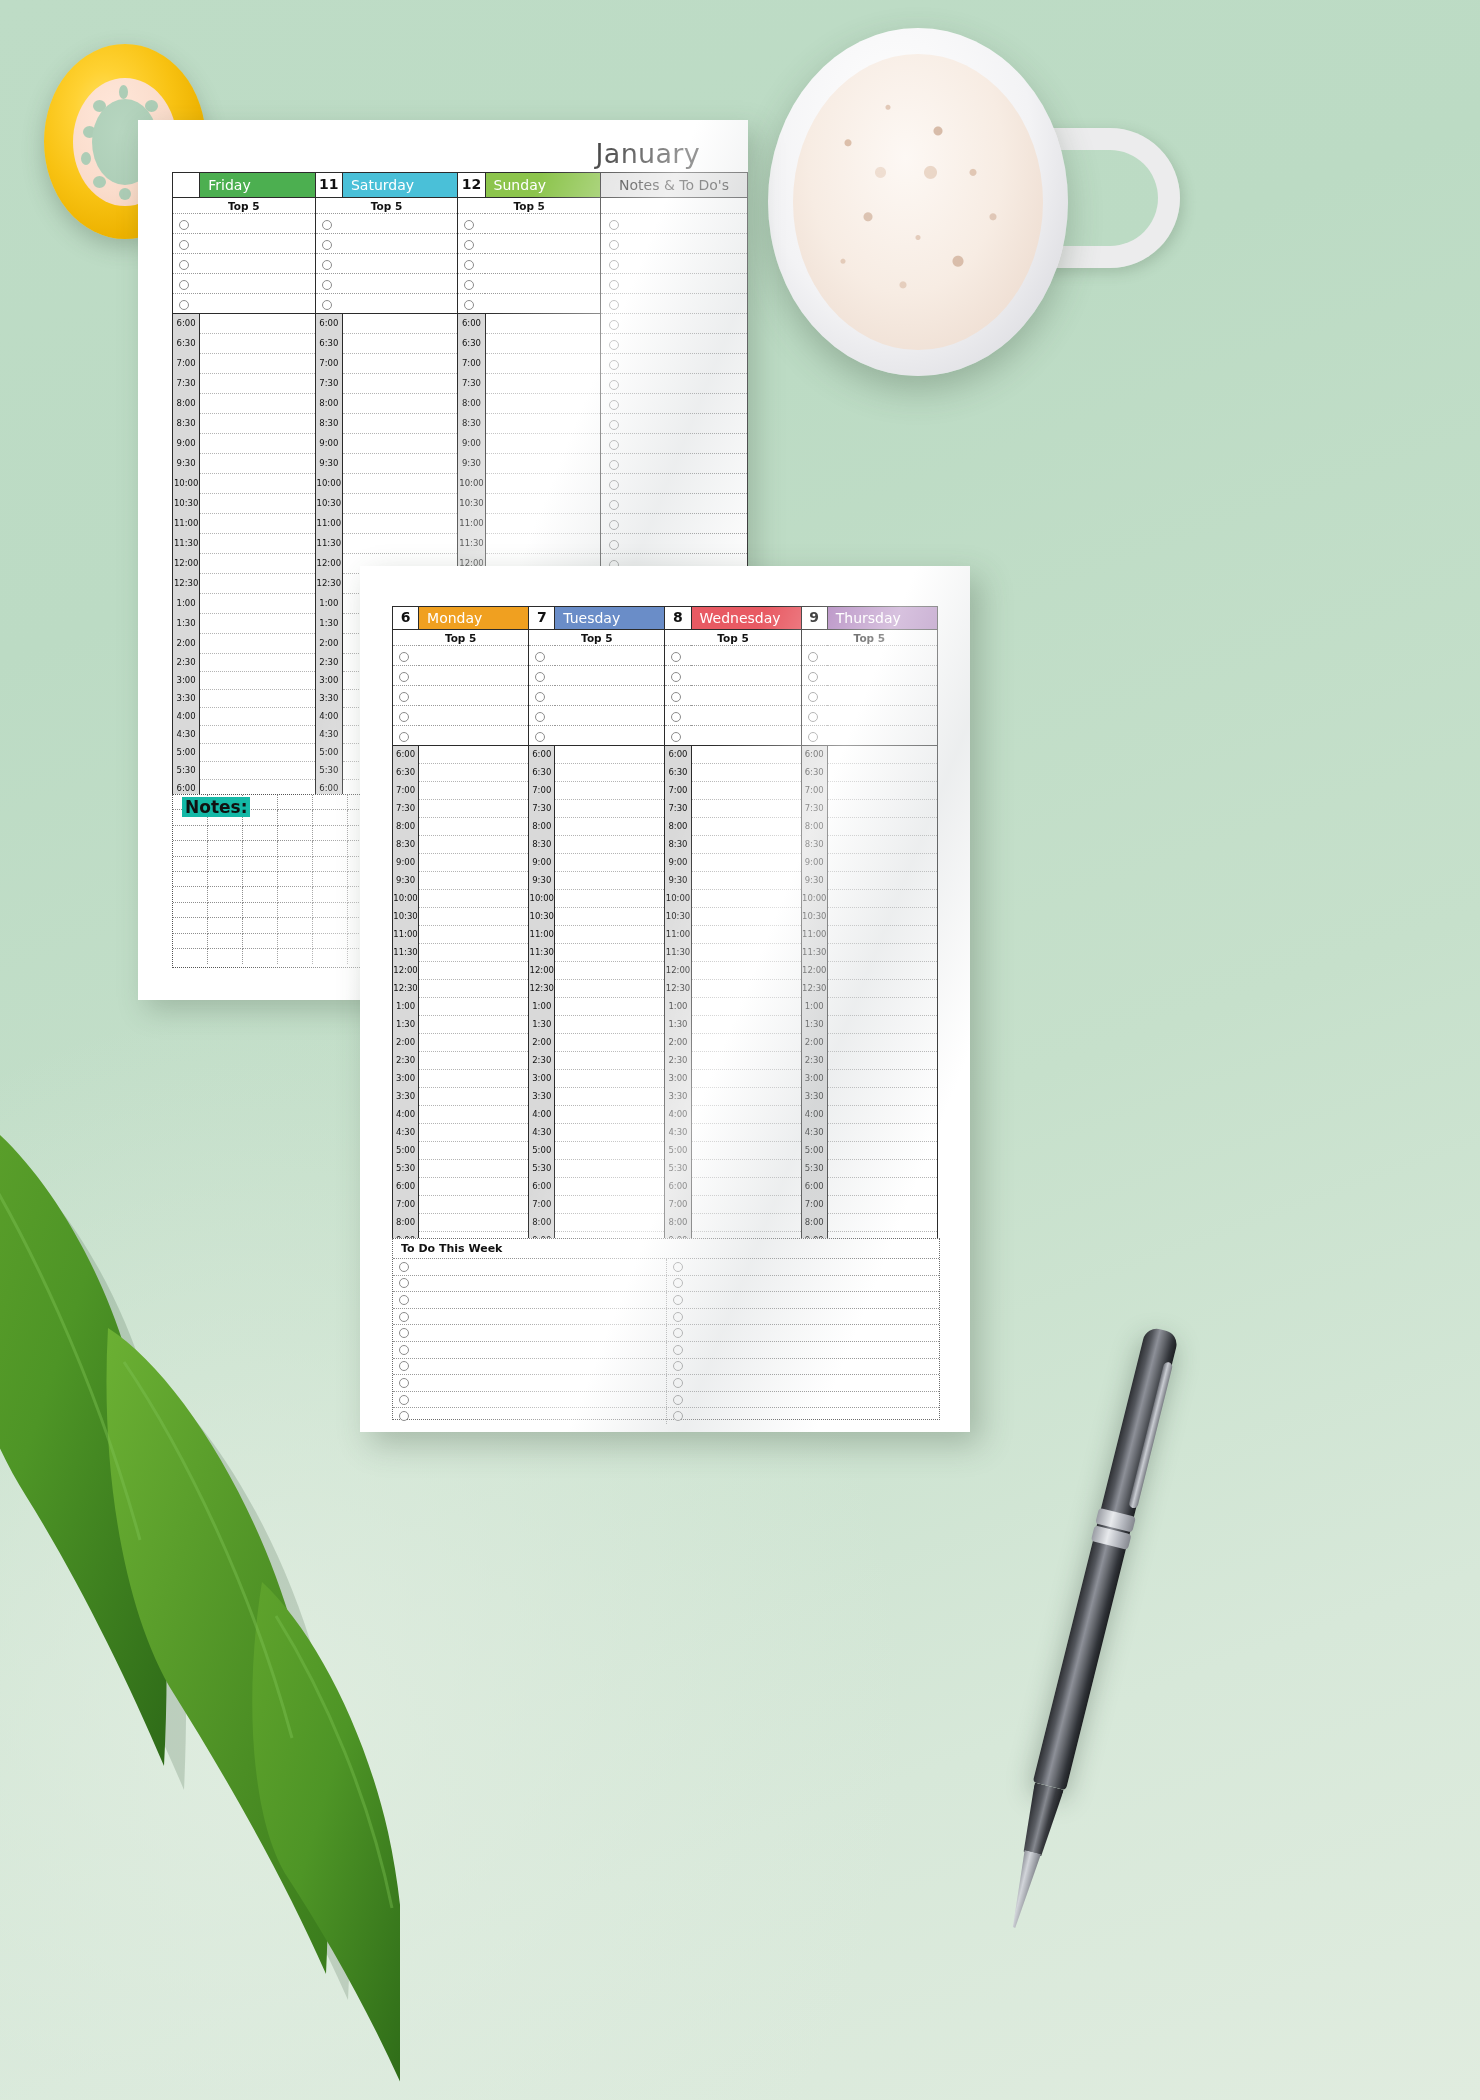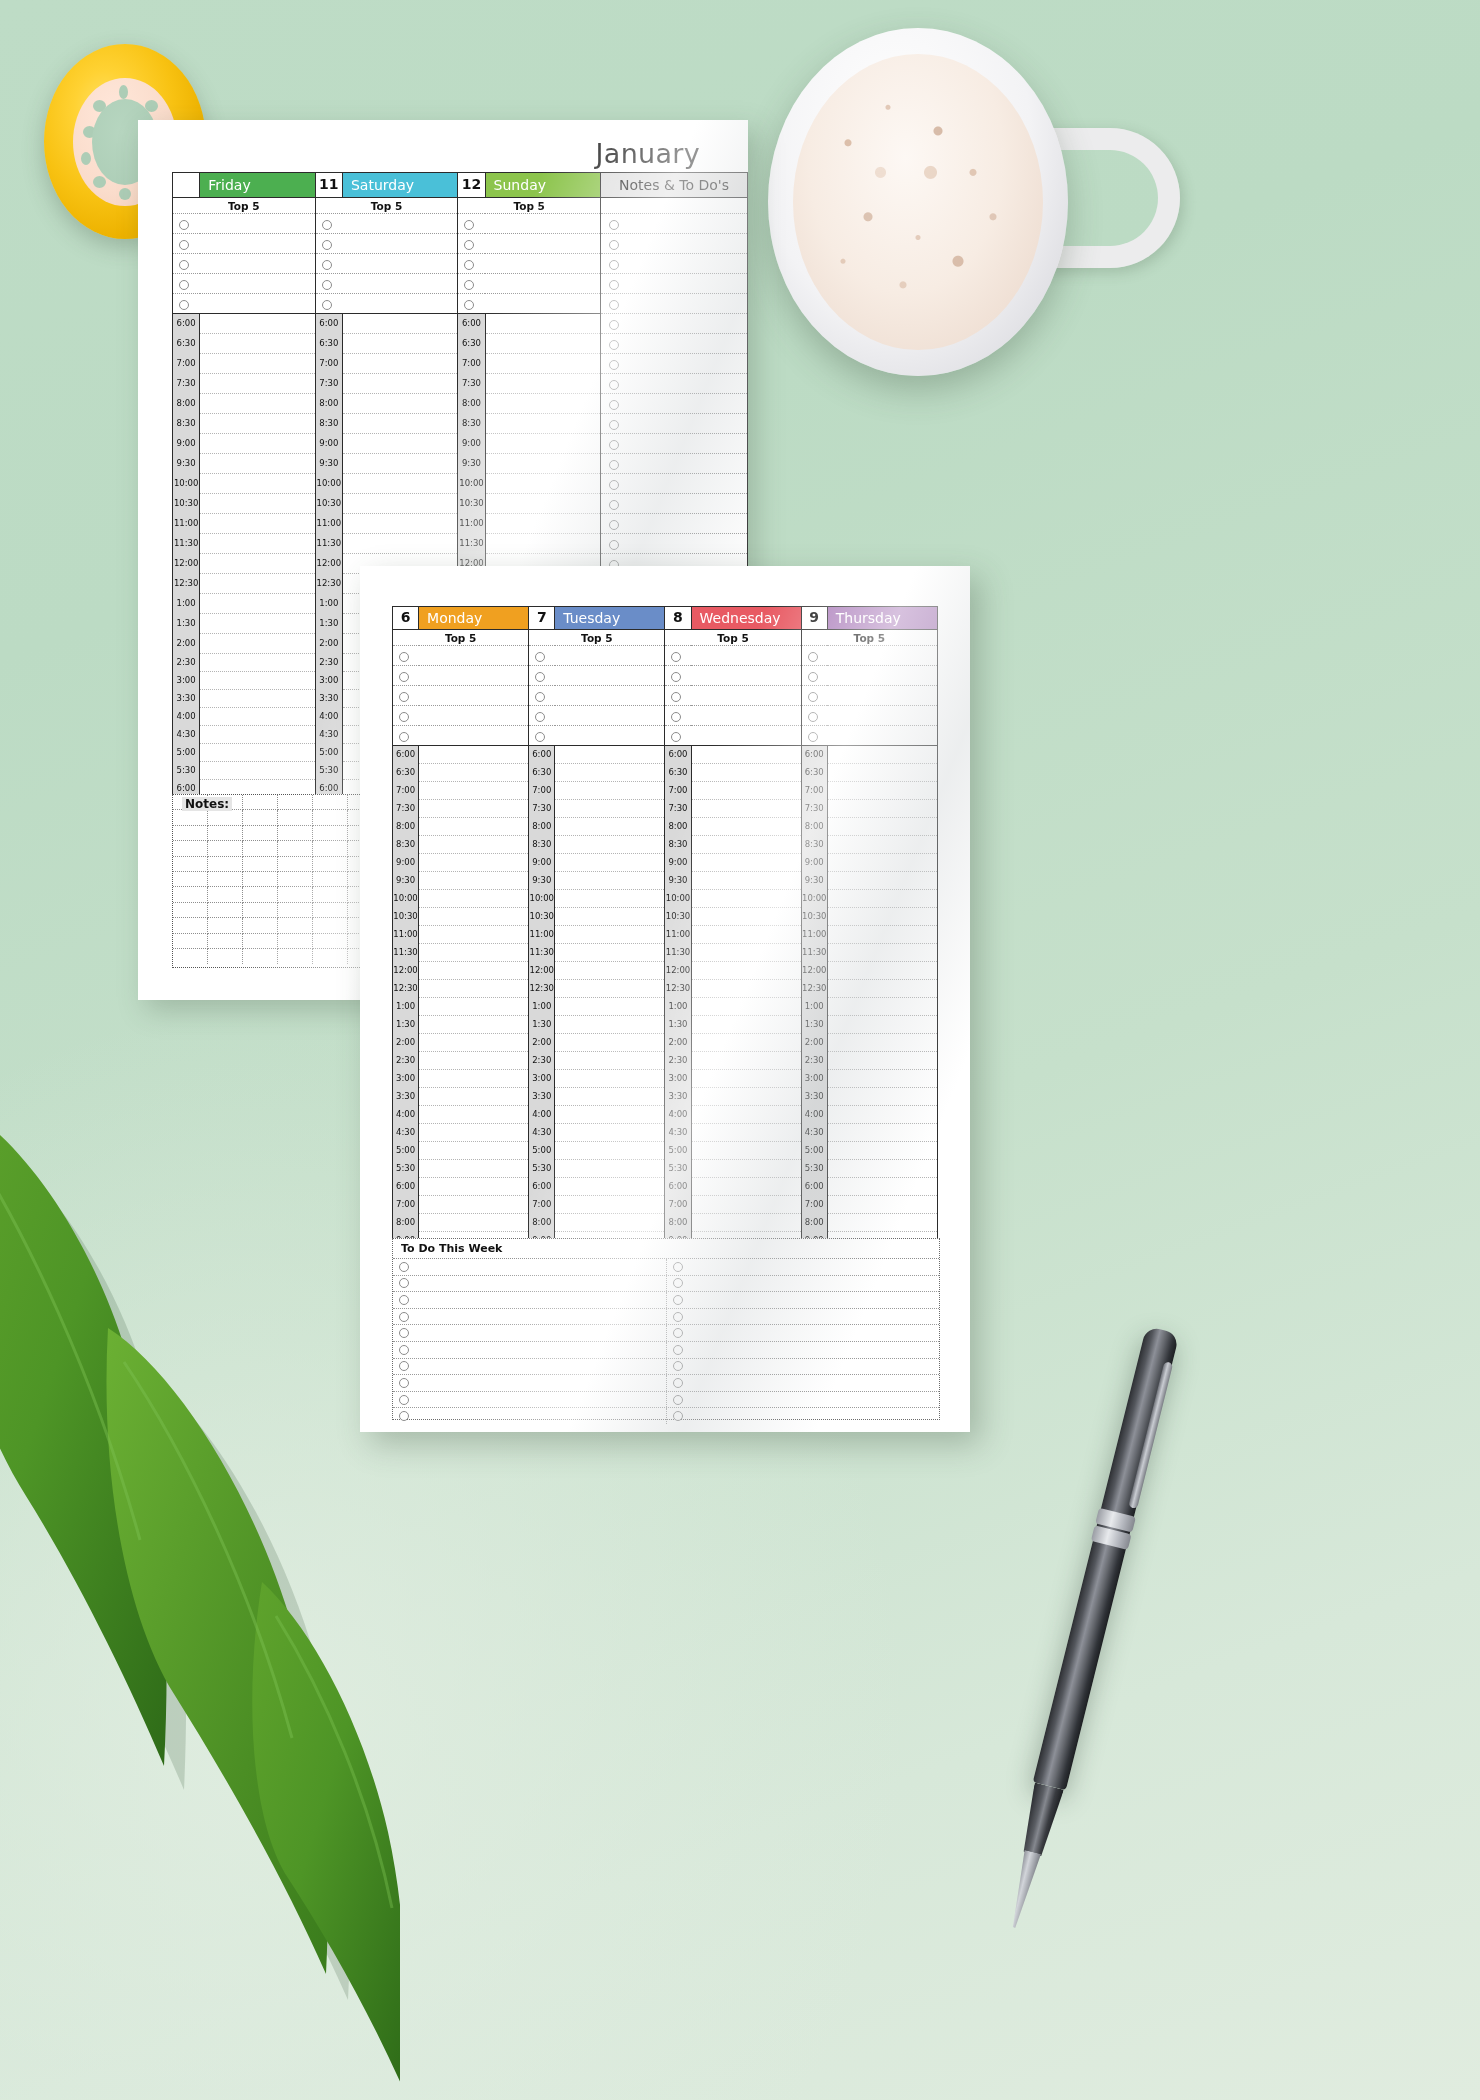--- a/index.html
+++ b/index.html
@@ -121,22 +121,22 @@
   
   .ndcell{border-left:1px solid #2b2b2b;border-right:1px solid #2b2b2b;
           border-top:1px dotted #9a9a9a;height:14px;padding:0 0 0 8px;background:#fff;}
 
   
   .notesbox{position:absolute;border:1px dotted #555;background:#fff;}
   .notesbox .nrow{display:flex;height:15.4px;}
   .notesbox .ncol{flex:1;border-right:1px dotted #8e8e8e;border-bottom:1px dotted #8e8e8e;}
   .notesbox .nrow:last-child .ncol{border-bottom:none;}
   .notesbox .ncol:last-child{border-right:none;}
-  .noteslabel{position:absolute;left:9px;top:2px;font-size:12px;font-weight:700;color:#111;
-              background:#e5e5e5;padding:0 3px;z-index:2;}
+  .noteslabel{position:absolute;left:9px;top:2px;font-size:17px;font-weight:700;color:#111;
+              background:#14b8a6;padding:0 3px;z-index:2;}
 
   
   .todobox{position:absolute;border:1px dotted #6a6a6a;background:#fff;}
   .todohead{font-size:11px;font-weight:700;color:#111;padding:3px 0 3px 8px;
             border-bottom:1px dotted #8e8e8e;}
   .todorow{display:flex;height:15.6px;border-bottom:1px dotted #9a9a9a;}
   .todorow:last-child{border-bottom:none;}
   .todohalf{flex:1;display:flex;align-items:center;padding-left:6px;}
   .todohalf.l{border-right:1px dotted #9a9a9a;}
   .todoline{flex:1;height:100%;}

